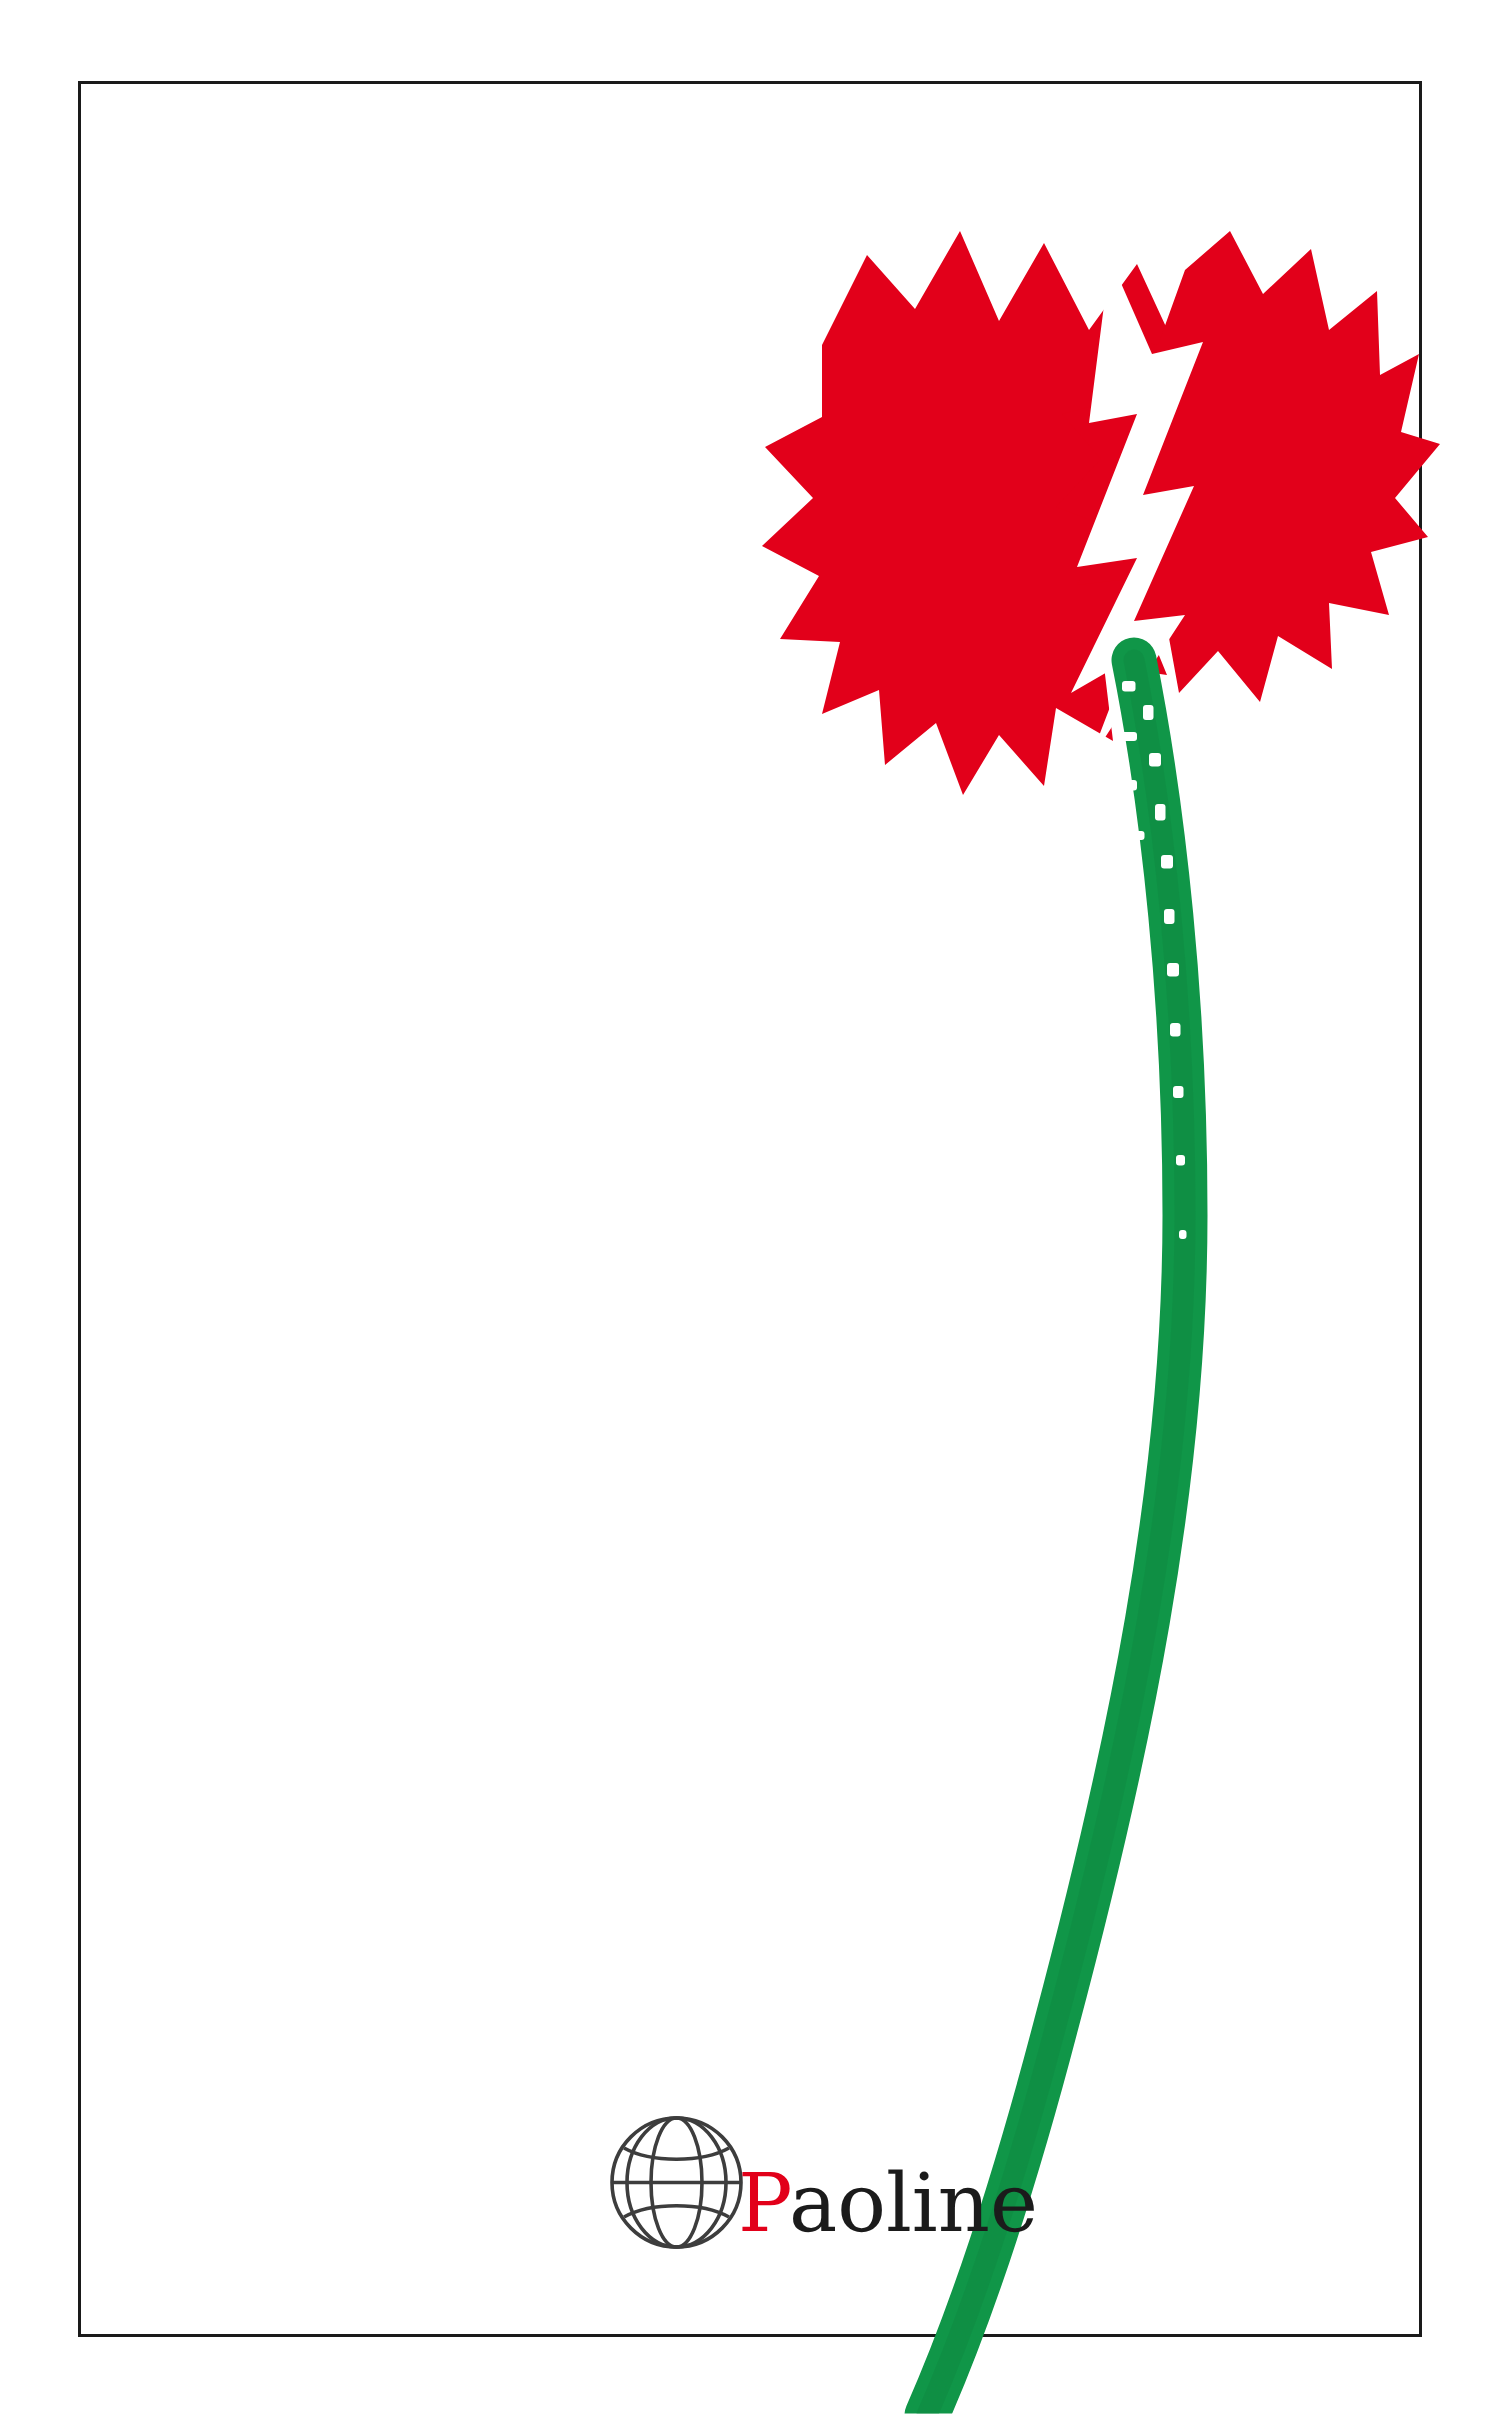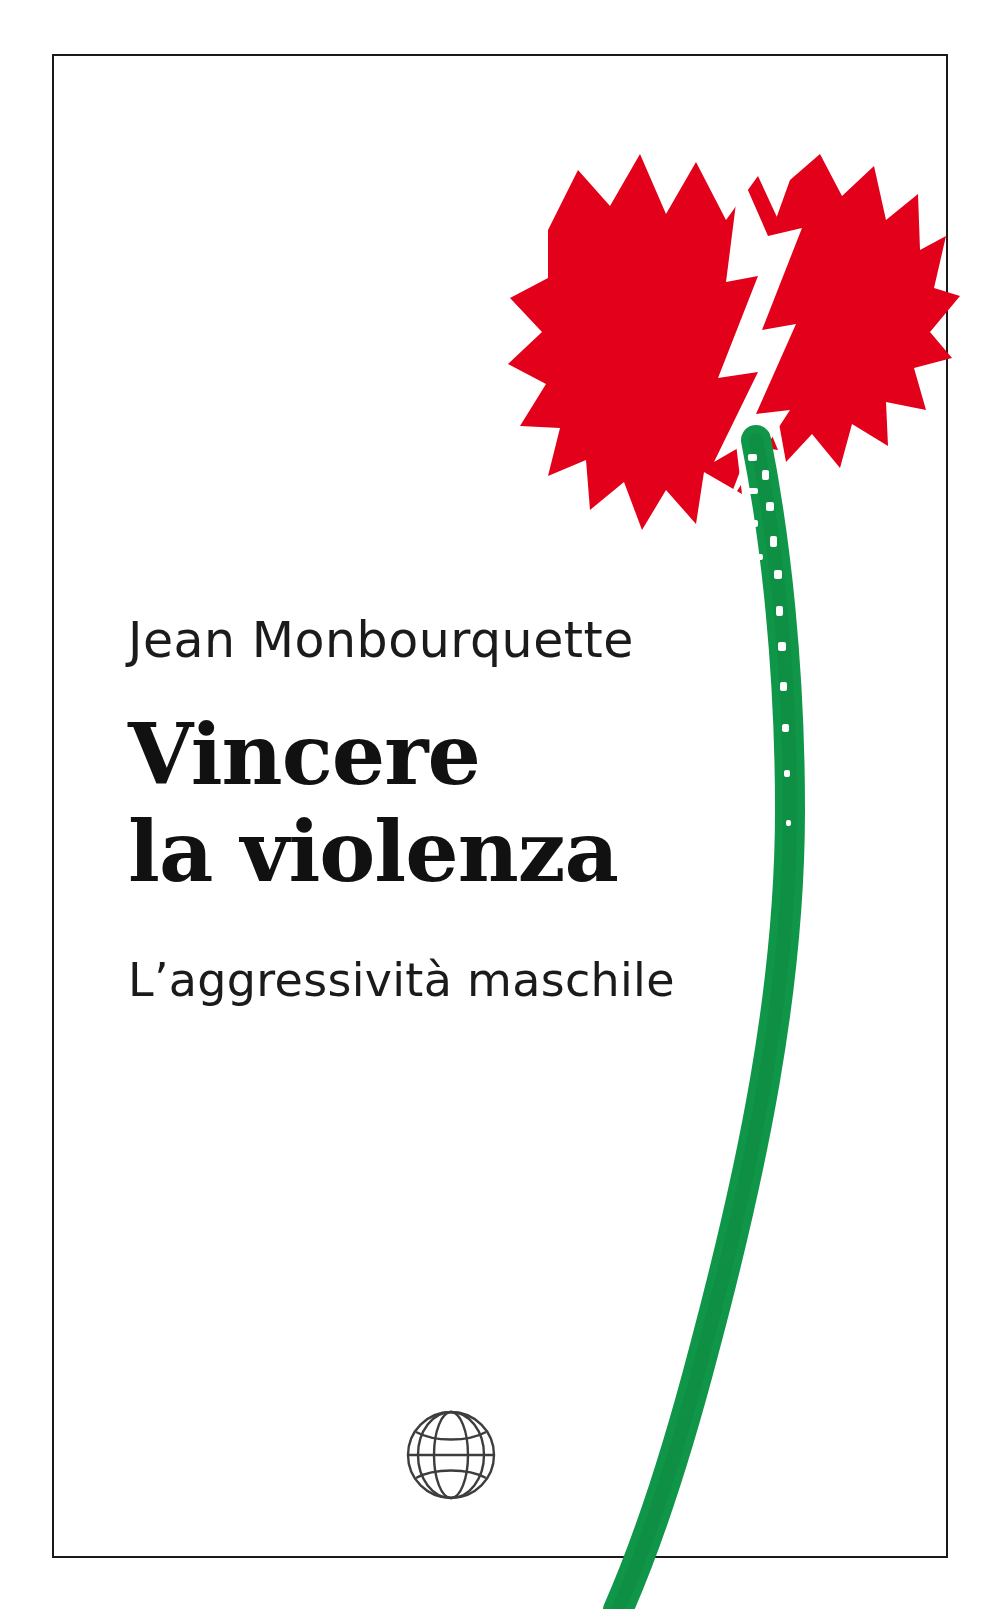--- a/index.html
+++ b/index.html
@@ -157,37 +157,30 @@
         <rect x="268" y="592" width="11" height="6" rx="2"></rect>
         <rect x="292" y="614" width="7" height="8" rx="2"></rect>
         <rect x="270" y="636" width="9" height="6" rx="2"></rect>
         <rect x="294" y="660" width="6" height="7" rx="2"></rect>
         <rect x="272" y="684" width="8" height="6" rx="2"></rect>
         <rect x="296" y="710" width="5" height="6" rx="2"></rect>
       </g>
     </svg>
   </div>
 
-  <div class="text-block">
-    <div class="author">Jean Monbourquette</div>
-    <div class="title">
-      <span class="line">Vincere</span>
-      <span class="line">la violenza</span>
-    </div>
-    <div class="subtitle">L’aggressività maschile</div>
-  </div>
 
   <div class="publisher">
     <span class="globe">
       <svg width="110" height="110" viewBox="0 0 110 110" xmlns="http://www.w3.org/2000/svg">
         <g stroke="#3d3d3d" fill="none" stroke-width="2.4">
           <circle cx="55" cy="55" r="43"></circle>
           <ellipse cx="55" cy="55" rx="17" ry="43"></ellipse>
           <ellipse cx="55" cy="55" rx="33" ry="43"></ellipse>
           <line x1="12" y1="55" x2="98" y2="55"></line>
           <path d="M20 32 C 38 42, 72 42, 90 32"></path>
           <path d="M20 78 C 38 68, 72 68, 90 78"></path>
         </g>
       </svg>
     </span>
+    <span class="pname"><span class="red">P</span><span>aoline</span></span>
   </div>
 
 </div>
 
 </body></html>

